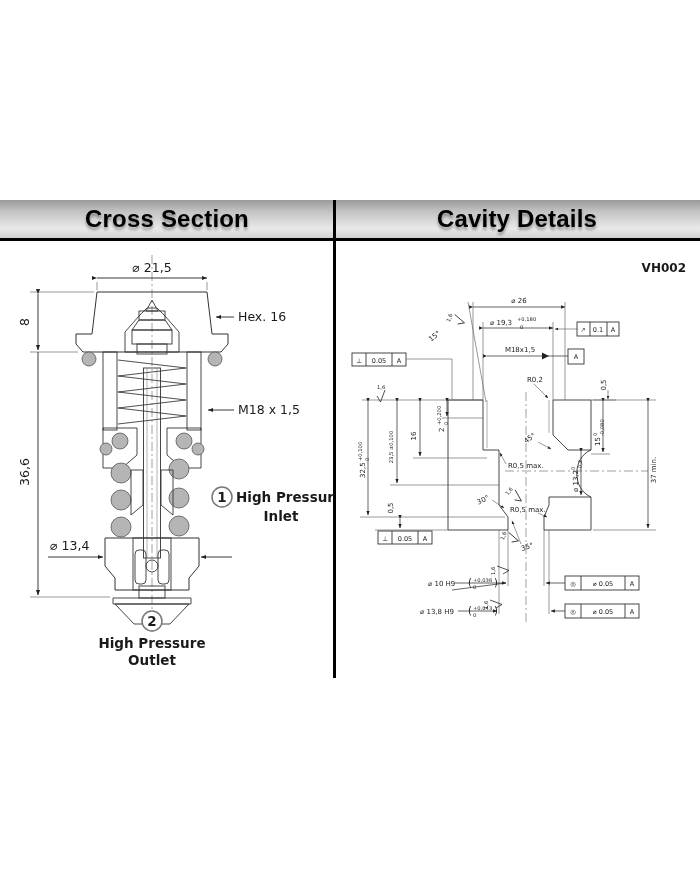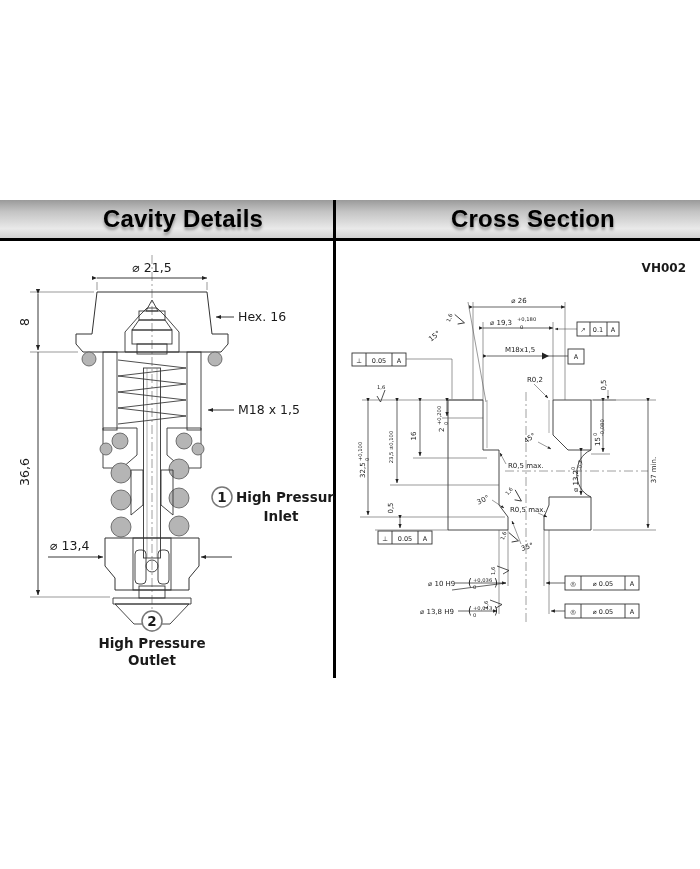--- a/index.html
+++ b/index.html
@@ -27,22 +27,22 @@
   .dimline2{stroke:#222;stroke-width:0.7;fill:none;}
   .cl{stroke:#888;stroke-width:0.8;stroke-dasharray:9 3 2 3;fill:none;}
   .fin{stroke:#222;stroke-width:0.8;fill:none;}
 </style>
 </head>
 <body>
 
 <div id="page">
 
   <div id="headerbar">
+    <div class="hcell left">Cross Section</div>
     <div class="hcell">Cavity Details</div>
-    <div class="hcell left">Cross Section</div>
   </div>
   <div id="vdivider"></div>
 
   <svg style="left:0;top:240px" width="335" height="440" viewBox="0 240 335 440">
     <defs>
       <pattern id="hatchL" patternUnits="userSpaceOnUse" width="6" height="6">
         <path d="M-1,7 L7,-1" stroke="#666" stroke-width="0.7"></path>
       </pattern>
       <marker id="arrL" viewBox="0 0 9 9" refX="8.5" refY="4.5" markerWidth="6" markerHeight="6" orient="auto">
         <path d="M0,1 L9,4.5 L0,8 Z" fill="#222"></path>

